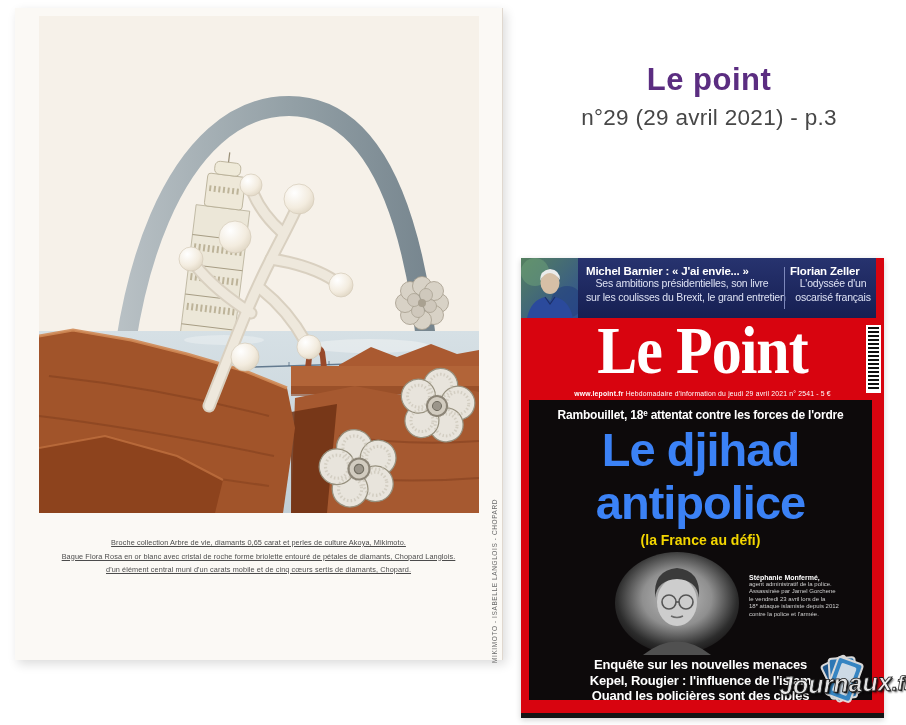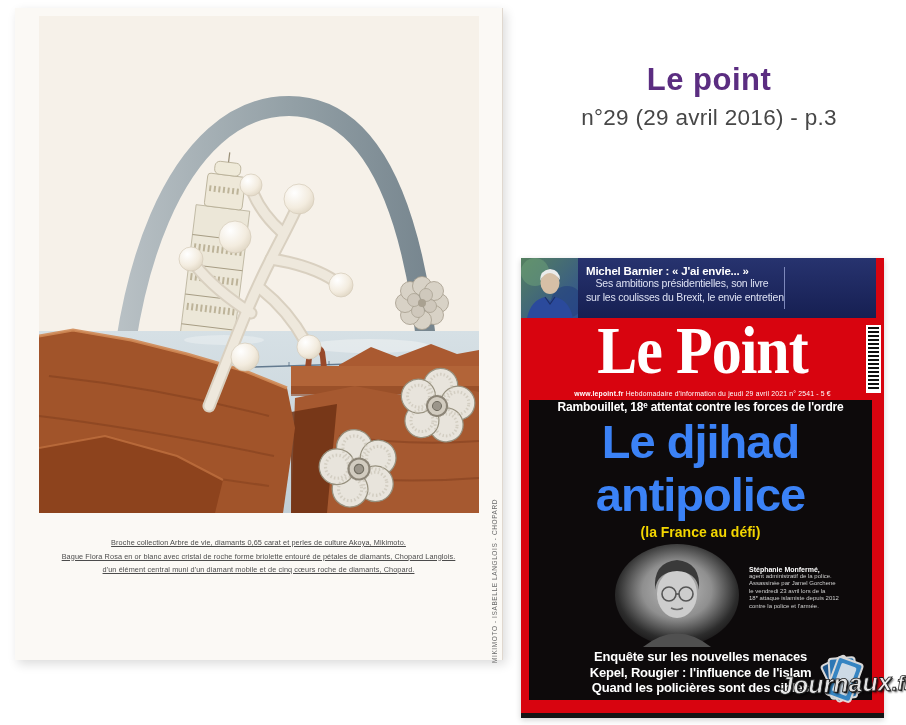--- a/index.html
+++ b/index.html
@@ -38,21 +38,21 @@
   .masthead{position:absolute;top:60px;left:0;right:0;height:82px;background:#d8040f;text-align:center;}
   .logo{font-family:"Liberation Serif",serif;font-weight:bold;color:#ffffff;
     font-size:60px;line-height:62px;letter-spacing:-1px;transform:scaleY(1.12);margin-top:2px;}
   .tagline{position:absolute;bottom:3px;width:100%;font-size:6.8px;color:#ffffff;letter-spacing:.2px;}
   .tagline .site{font-weight:bold;}
   .barcode{position:absolute;right:3px;top:7px;width:15px;height:68px;background:#fff;
     border:2px solid #fff;box-sizing:border-box;
     background:repeating-linear-gradient(180deg,#101010 0 2px,#ffffff 2px 4px);}
   .main-black{position:absolute;top:142px;left:8px;right:12px;height:300px;
     background:#0d0a0b;text-align:center;color:#fff;overflow:hidden;}
-  .kicker{margin-top:0;font-weight:bold;font-size:12px;letter-spacing:-.2px;}
+  .kicker{margin-top:8px;font-weight:bold;font-size:12px;letter-spacing:-.2px;}
   .headline{color:#3b82f6;font-weight:bold;font-size:47px;line-height:50px;
     letter-spacing:-1px;margin-top:3px;}
   .subhead{color:#f3d600;font-weight:bold;font-size:14px;margin-top:4px;}
   .victim{position:relative;height:106px;margin-top:2px;}
   .victim-photo{position:absolute;left:84px;top:2px;width:128px;height:103px;}
   .victim-credit{position:absolute;left:220px;top:24px;width:114px;text-align:left;}
   .vc-name{font-size:7px;font-weight:bold;color:#fff;}
   .vc-line{font-size:6px;line-height:7.4px;color:#cfcfcf;}
   .bottom-lines{margin-top:1px;font-weight:bold;font-size:13px;line-height:15.5px;letter-spacing:-.2px;}
   
@@ -232,28 +232,28 @@
             <circle cx="-20" cy="-6.5" r="11"></circle>
         </g>
         <circle cx="0" cy="0" r="10" fill="#d2ccc0" stroke="#8c8577" stroke-width="2"></circle>
         <circle cx="0" cy="0" r="4.5" fill="#9b958a" stroke="#6e6a5e" stroke-width="1"></circle>
       </g>
     </svg>
   </div>
   <div class="caption">
     <div>Broche collection Arbre de vie, diamants 0,65 carat et perles de culture Akoya, Mikimoto.</div>
     <div>Bague Flora Rosa en or blanc avec cristal de roche forme briolette entouré de pétales de diamants, Chopard Langlois.</div>
-    <div>d'un élément central muni d'un diamant mobile et de cinq cœurs roche de diamants, Chopard.</div>
+    <div>d'un élément central muni d'un carats mobile et de cinq cœurs sertis de diamants, Chopard.</div>
   </div>
   <div class="vcredit">MIKIMOTO - ISABELLE LANGLOIS - CHOPARD</div>
 </div>
 
 <div class="issue-head">
   <div class="issue-title">Le point</div>
-  <div class="issue-sub">n°29 (29 avril 2016) - p.3</div>
+  <div class="issue-sub">n°29 (29 avril 2021) - p.3</div>
 </div>
 
 <div class="cover">
 
   <div class="banner">
     <div class="banner-photo">
       <svg width="57" height="60" viewBox="0 0 57 60">
         <defs>
           <linearGradient id="bp" x1="0" y1="0" x2="1" y2="1">
             <stop offset="0" stop-color="#55805f"></stop>
@@ -265,23 +265,28 @@
         <circle cx="46" cy="44" r="16" fill="#23407f" opacity=".6"></circle>
         <path d="M6 60 Q10 42 24 39 L29 43 L34 39 Q48 42 52 60 Z" fill="#2b4a9c"></path>
         <ellipse cx="29" cy="25" rx="9.5" ry="11" fill="#d6bfa6"></ellipse>
         <path d="M19 23 Q19 12 29 11 Q39 12 39 22 Q34 15 29 15 Q23 15 19 23 Z" fill="#ececec"></path>
         <path d="M24 39 L29 46 L34 39" stroke="#1c2f66" stroke-width="1.2" fill="none"></path>
       </svg>
     </div>
     <div class="banner-main">
       <div class="b-title">Michel Barnier : « J'ai envie... »</div>
       <div class="b-line">Ses ambitions présidentielles, son livre</div>
-      <div class="b-line">sur les coulisses du Brexit, le envie entretien</div>
+      <div class="b-line">sur les coulisses du Brexit, le grand entretien</div>
     </div>
     <div class="banner-div"></div>
+    <div class="banner-right">
+      <div class="b-title">Florian Zeller</div>
+      <div class="b-line">L'odyssée d'un</div>
+      <div class="b-line">oscarisé français</div>
+    </div>
   </div>
 
   <div class="masthead">
     <div class="logo">Le Point</div>
     <div class="tagline">
       <span class="site">www.lepoint.fr</span>
       <span>Hebdomadaire d'information du jeudi 29 avril 2021 n° 2541 - 5 €</span>
     </div>
     <div class="barcode"></div>
   </div>

